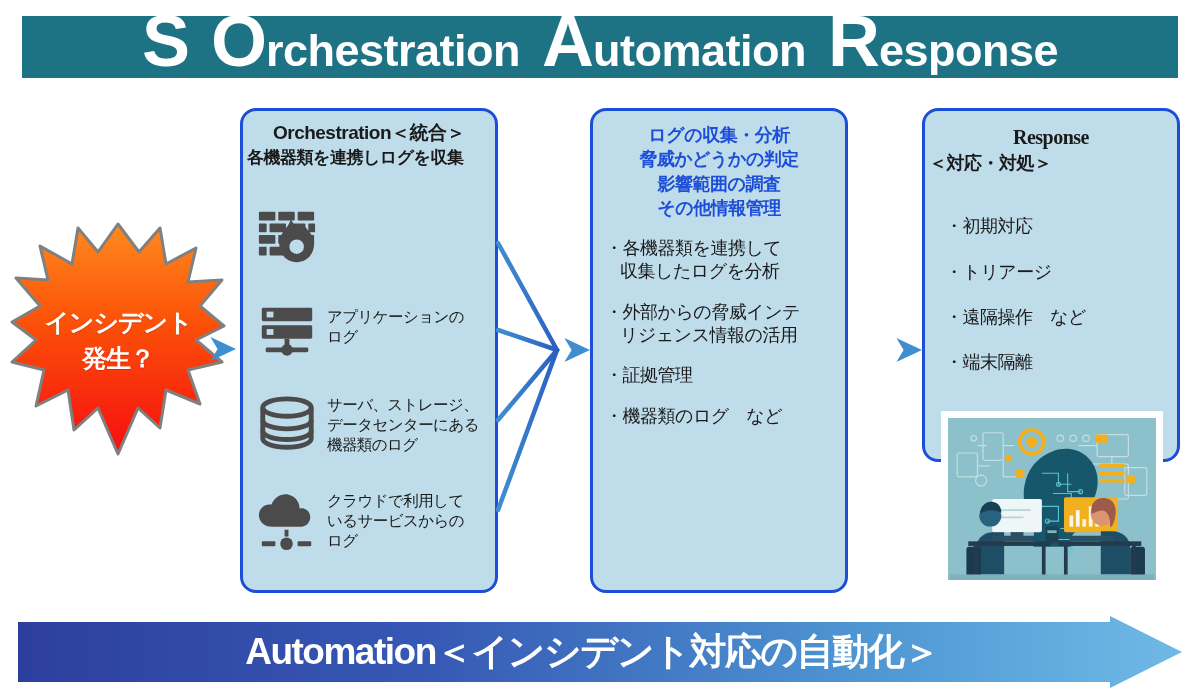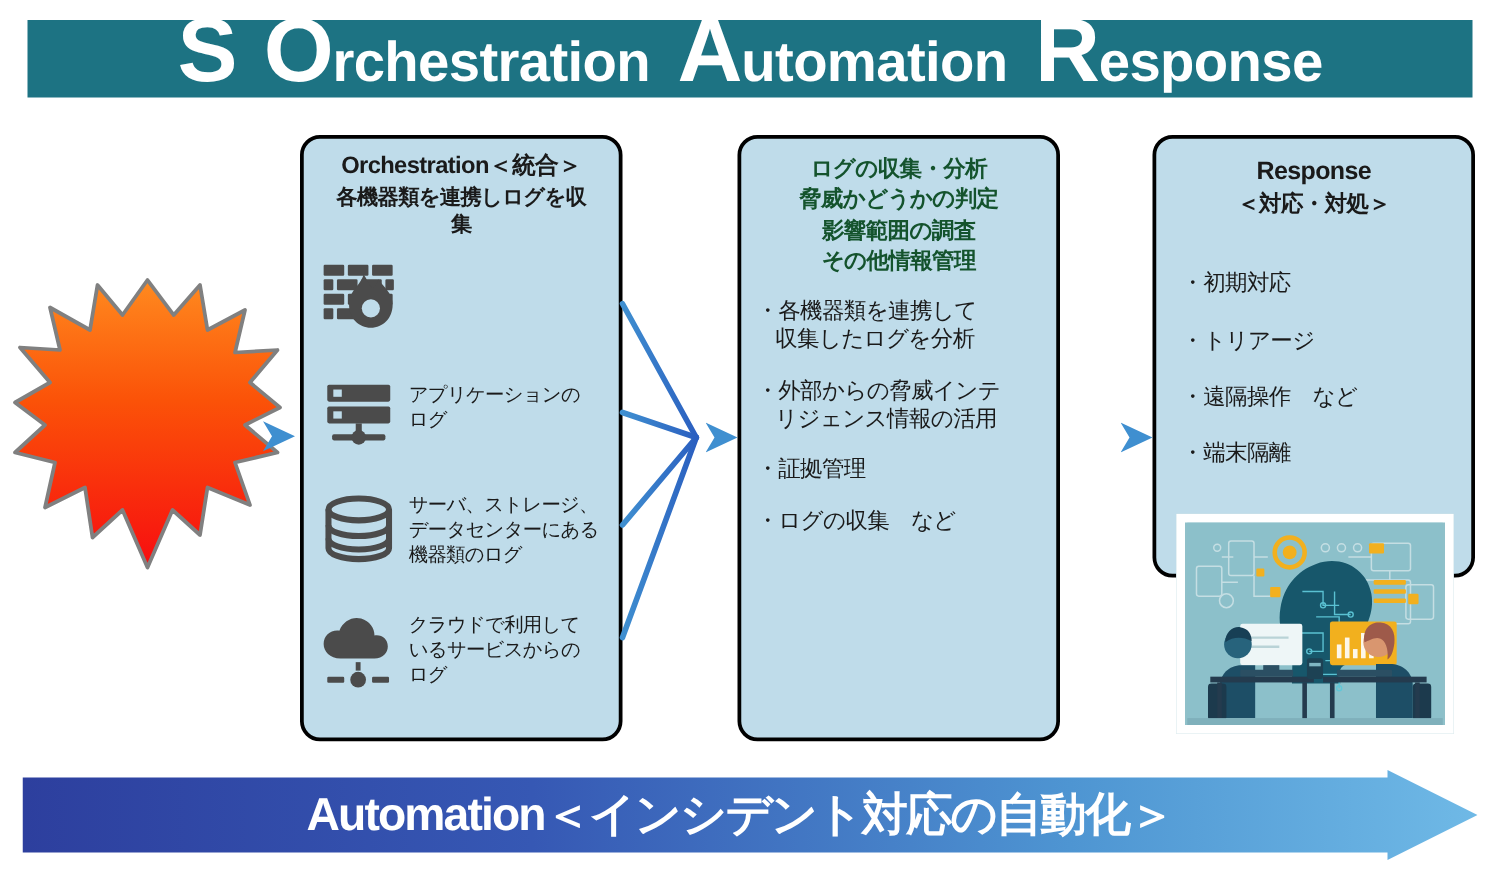--- a/index.html
+++ b/index.html
@@ -40,55 +40,55 @@
     font-weight: 600;
     line-height: 0.86;
     letter-spacing: -0.5px;
   }
   .hgap { display: inline-block; width: 22px; }
 
   
   .panel {
     position: absolute;
     background: #bfdcea;
-    border: 3px solid #000000;
+    border: 3px solid #1d4ed8;
     border-radius: 16px;
   }
   #panel-orch { left: 240px; top: 108px; width: 258px; height: 485px; }
   #panel-ana  { left: 590px; top: 108px; width: 258px; height: 485px; }
-  #panel-resp { left: 922px; top: 108px; width: 258px; height: 354px; }
+  #panel-resp { left: 922px; top: 108px; width: 258px; height: 354px; font-family: Liberation Serif, serif; }
 
   .panel-title {
     text-align: center;
     color: #1a1a1a;
     font-size: 19px;
     font-weight: 700;
     letter-spacing: -0.5px;
     line-height: 1.24;
     padding: 0 4px;
   }
   .panel-sub {
-    text-align: center;
+    text-align: left;
     color: #1a1a1a;
     font-size: 17px;
     font-weight: 700;
     letter-spacing: -0.5px;
     line-height: 1.3;
-    padding: 0 20px;
+    padding: 0 4px;
   }
   #panel-orch .panel-title { margin-top: 10px; }
   #panel-orch .panel-sub   { margin-top: 2px; }
   #panel-resp .panel-title { margin-top: 14px; font-size: 20px; }
   #panel-resp .panel-sub   { margin-top: 2px; font-size: 18px; }
 
   
   .ana-head {
     margin-top: 12px;
     text-align: center;
-    color: #14532d;
+    color: #1d4ed8;
     font-size: 18px;
     font-weight: 700;
     letter-spacing: -0.5px;
     line-height: 1.36;
   }
   .ana-list { margin-top: 16px; padding-left: 12px; }
   .ana-item {
     color: #1a1a1a;
     font-size: 18px;
     font-weight: 500;
@@ -227,20 +227,24 @@
         <stop offset="100%" stop-color="#f70d10"></stop>
       </linearGradient>
     </defs>
     <path d="M108 2
              L129 30 L150 6 L156 42 L186 26 L178 60 L212 58 L190 84
              L214 104 L186 118 L212 140 L178 148 L190 182 L156 168
              L150 206 L128 186 L108 232 L88 186 L64 208 L58 168
              L26 184 L34 148 L2 140 L26 118 L2 100 L30 84 L6 56
              L38 58 L30 24 L62 42 L68 6 L88 30 Z" fill="url(#burstGrad)" stroke="#808080" stroke-width="3" stroke-linejoin="round"></path>
   </svg>
+  <div class="burst-text" style="left:10px; top:222px;">
+    <span>インシデント</span>
+    <span>発生？</span>
+  </div>
 
   <div class="panel" id="panel-orch">
     <div class="panel-title">Orchestration＜統合＞</div>
     <div class="panel-sub">各機器類を連携しログを収集</div>
 
     <div class="src-row" id="src-0">
       <div class="src-icon">
         <svg viewBox="0 0 64 64" width="62" height="62">
           <g fill="#4b4b4b">
             <rect x="3" y="6" width="17" height="9" rx="1"></rect>
@@ -333,21 +337,21 @@
         <span class="cont">収集したログを分析</span>
       </div>
       <div class="ana-item">
         <span>・外部からの脅威インテ</span>
         <span class="cont">リジェンス情報の活用</span>
       </div>
       <div class="ana-item">
         <span>・証拠管理</span>
       </div>
       <div class="ana-item">
-        <span>・ログの収集　など</span>
+        <span>・機器類のログ　など</span>
       </div>
     </div>
   </div>
 
   <div class="panel" id="panel-resp">
     <div class="panel-title">Response</div>
     <div class="panel-sub">＜対応・対処＞</div>
     <div class="resp-list">
       <div class="resp-item">・初期対応</div>
       <div class="resp-item">・トリアージ</div>

